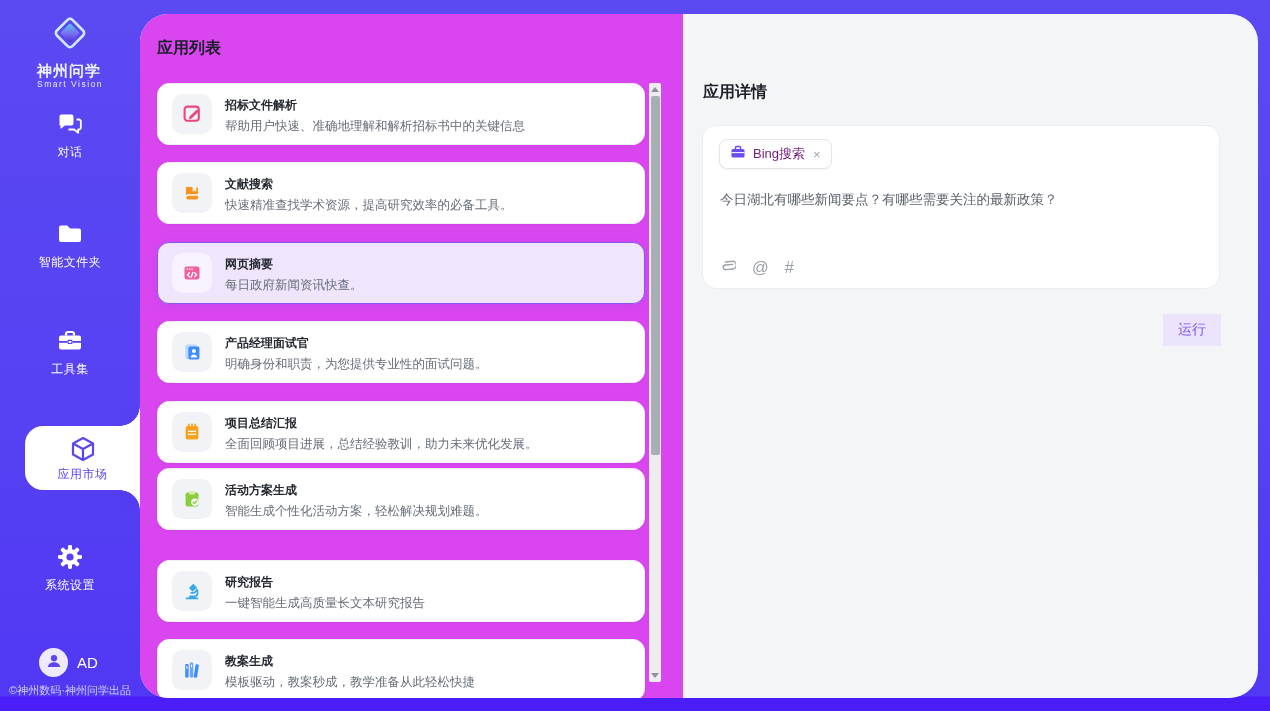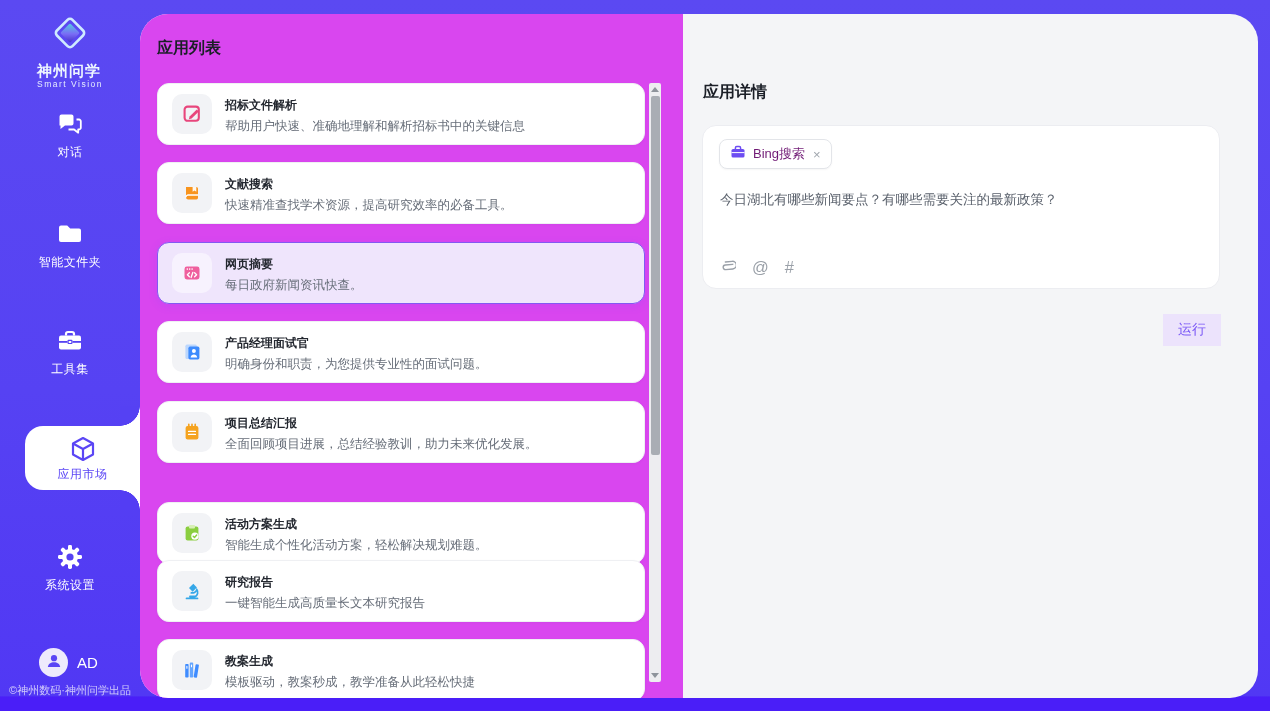--- a/index.html
+++ b/index.html
@@ -260,21 +260,21 @@
             <path d="M6.8 2.4v3.2M10 2.4v3.2M13.2 2.4v3.2" stroke="#f5a31f" stroke-width="1.7" stroke-linecap="round"></path>
             <path d="M6.6 9.4h6.8M6.6 12.4h6.8" stroke="#fff" stroke-width="1.4" stroke-linecap="round"></path>
           </svg>
         </div>
         <div class="app-text">
           <div class="app-title">项目总结汇报</div>
           <div class="app-desc">全面回顾项目进展，总结经验教训，助力未来优化发展。</div>
         </div>
       </div>
 
-      <div class="app-item" style="top:488px">
+      <div class="app-item" style="top:454px">
         <div class="app-icon">
           <svg width="20" height="20" viewBox="0 0 20 20">
             <rect x="3.6" y="3.6" width="12.8" height="14" rx="2" fill="#8ace3f"></rect>
             <rect x="7" y="2" width="6" height="3.4" rx="1" fill="#d7efb5"></rect>
             <circle cx="12.9" cy="13.2" r="3.6" fill="#fff"></circle>
             <path d="M11.2 13.2l1.3 1.3 2.2-2.5" fill="none" stroke="#8ace3f" stroke-width="1.4" stroke-linecap="round" stroke-linejoin="round"></path>
           </svg>
         </div>
         <div class="app-text">
           <div class="app-title">活动方案生成</div>

